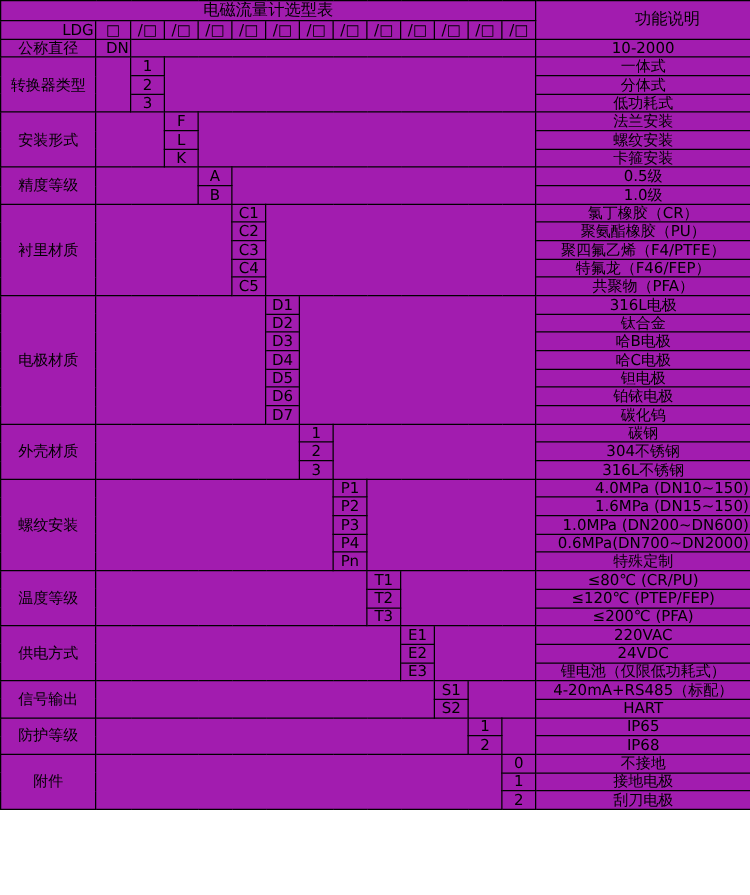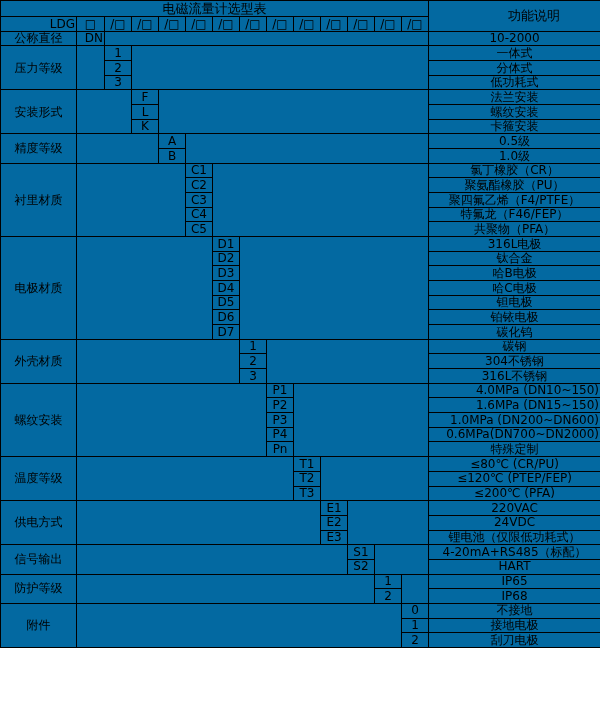--- a/index.html
+++ b/index.html
@@ -1,21 +1,21 @@
 <!DOCTYPE html>
 <html><head>
 <meta charset="utf-8">
 <style>
   html,body{margin:0;padding:0;background:#ffffff;}
   body{width:600px;height:716px;overflow:hidden;}
   table{
     width:600px;height:648px;
     border-collapse:collapse;table-layout:fixed;
     font-family:"DejaVu Sans","Liberation Sans",sans-serif;
-    color:#000;background:#0369a1;
+    color:#000;background:#a21caf;
   }
   td{
     border:1px solid #000;
     font-size:12px;line-height:1.05;
     padding:0 1px;text-align:center;vertical-align:middle;
     overflow:hidden;white-space:nowrap;
   }
   td.title{font-size:13px;}
   td.fnhead{font-size:13px;padding-left:40px;}
   td.lbl{font-size:12px;}
@@ -67,21 +67,21 @@
         <td class="code">/□</td>
       </tr>
 
   <tr>
         <td class="lbl" rowspan="1">公称直径</td>
         <td class="code left">DN</td>
         <td rowspan="1" colspan="12"></td>
         <td class="">10-2000</td>
       </tr>
       <tr>
-        <td class="lbl" rowspan="3">压力等级</td>
+        <td class="lbl" rowspan="3">转换器类型</td>
         <td rowspan="3" colspan="1"></td>
         <td class="code">1</td>
         <td rowspan="3" colspan="11"></td>
         <td class="">一体式</td>
       </tr>
       <tr>
         <td class="code">2</td>
         <td class="">分体式</td>
       </tr>
       <tr>

